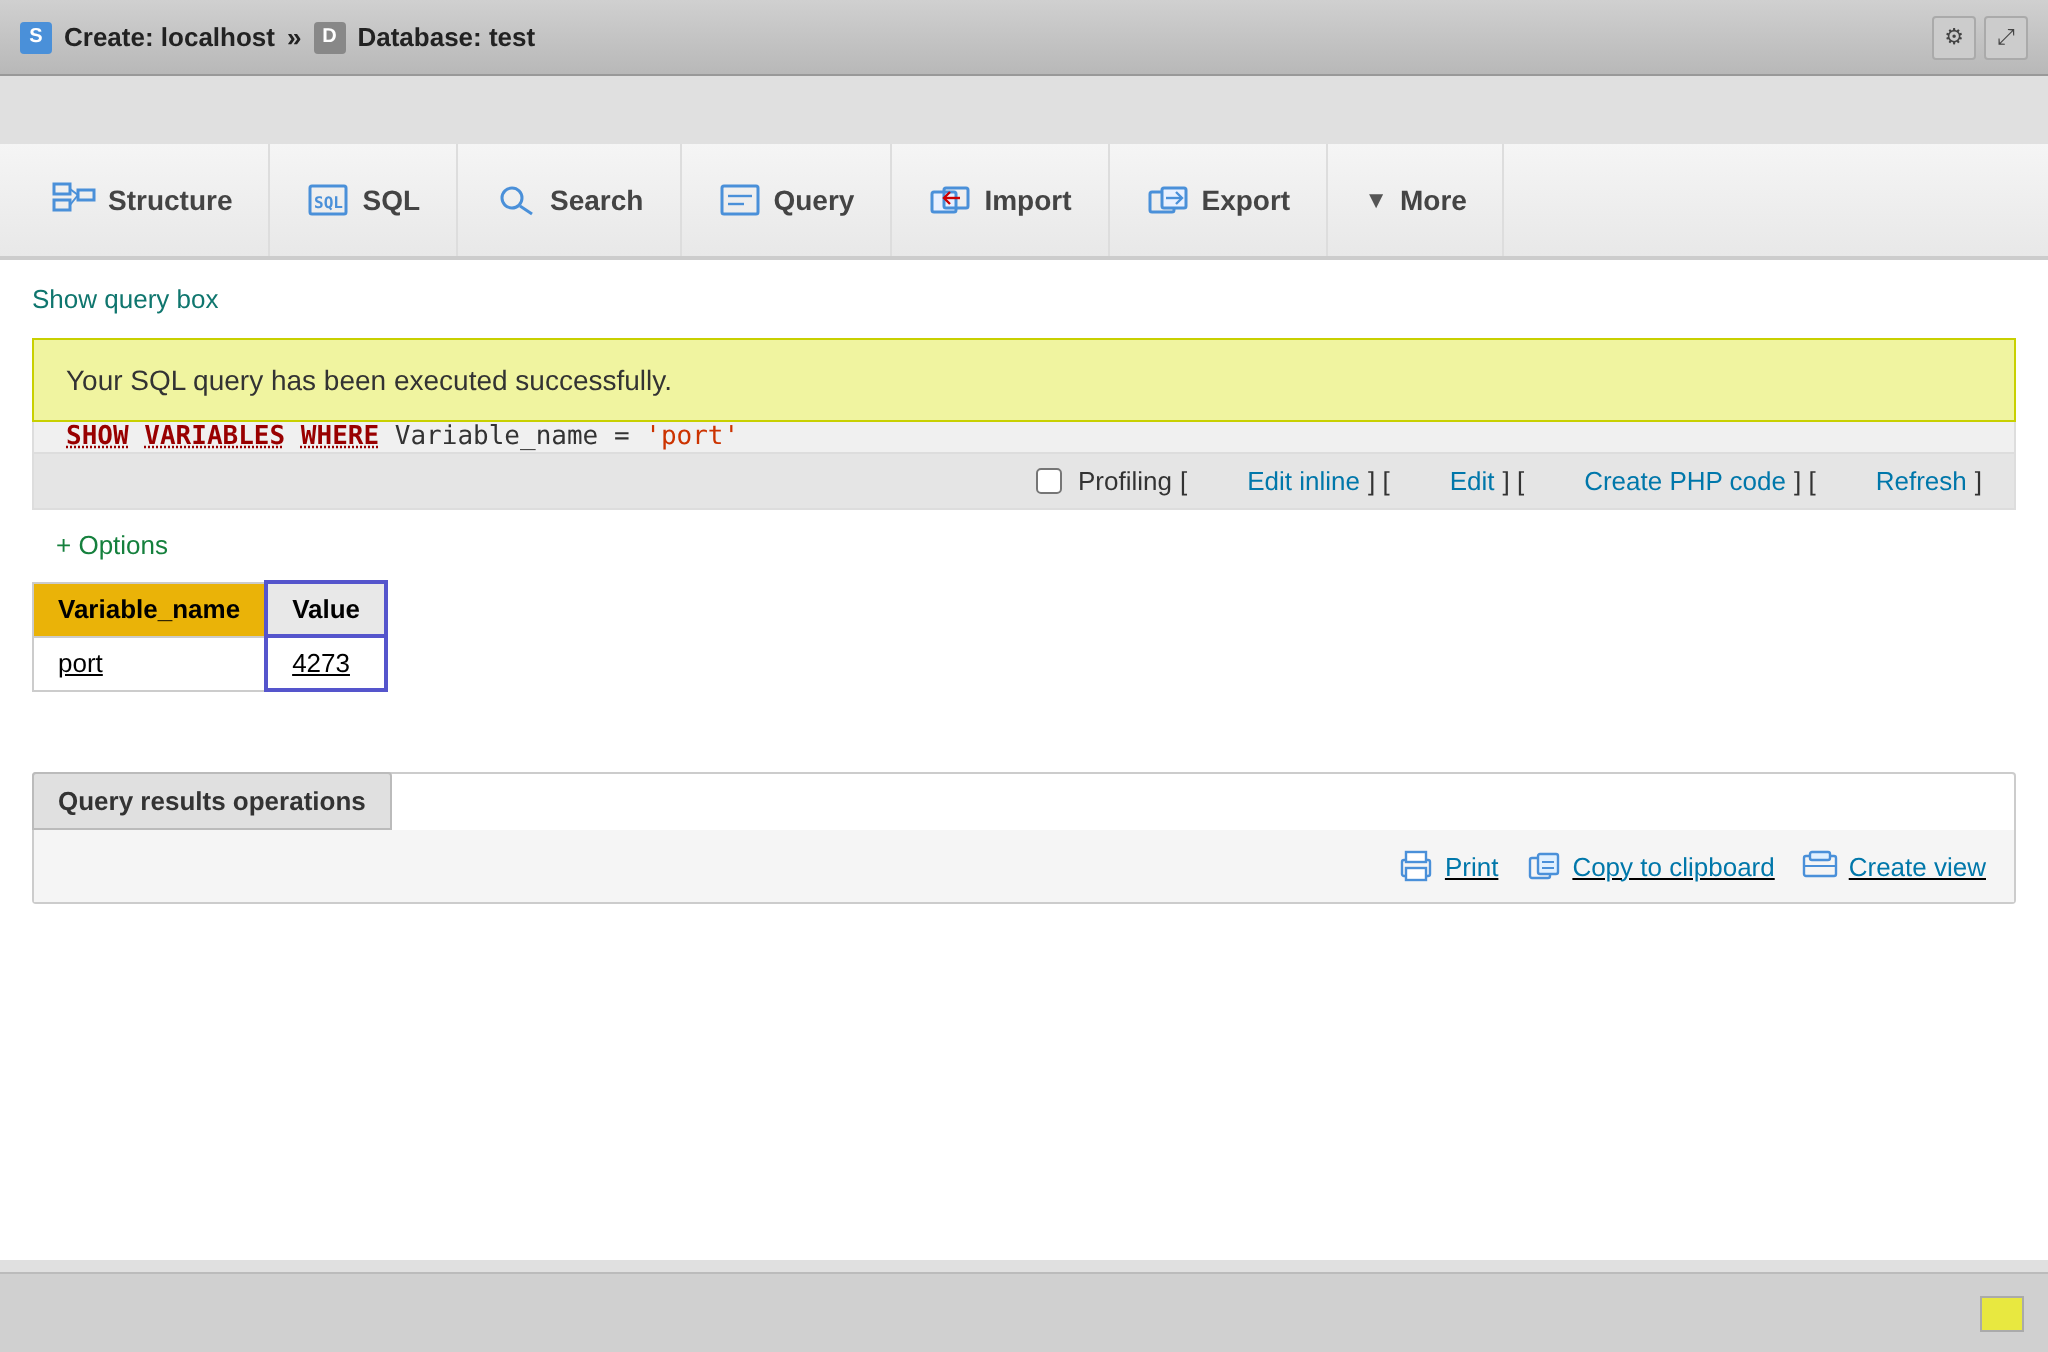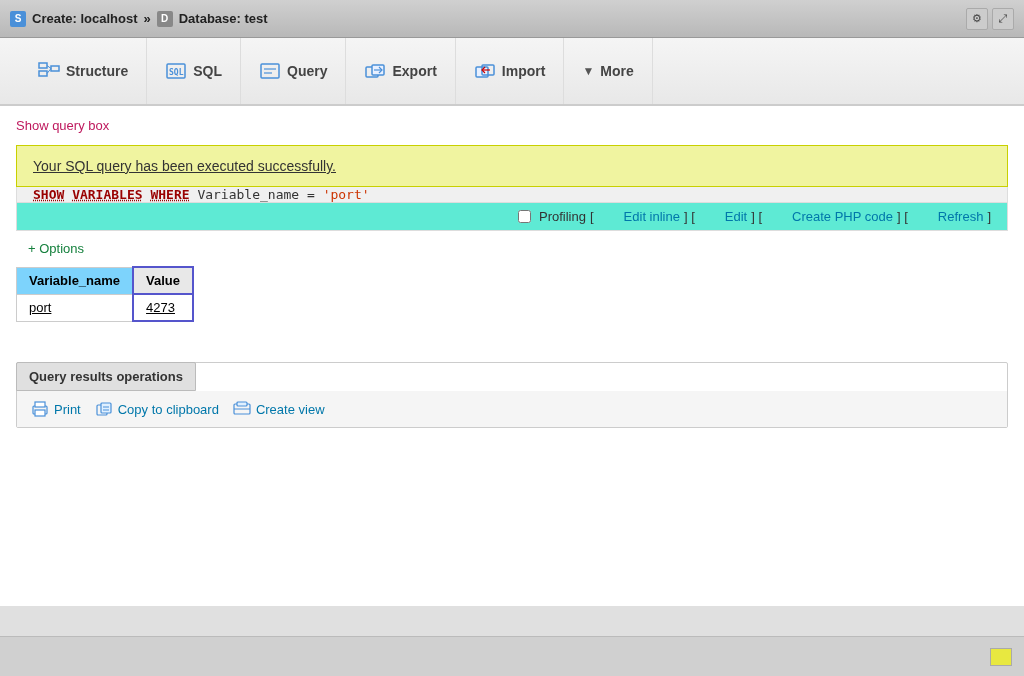--- a/index.html
+++ b/index.html
@@ -58,22 +58,23 @@
       font-size: 11px;
       color: #444;
     }
 
     
     .navbar {
       background: linear-gradient(to bottom, #f5f5f5, #e8e8e8);
       border-bottom: 2px solid #ccc;
       display: flex;
       align-items: stretch;
-      height: 68px;
-      padding: 0 20px;
+      height: 58px;
+      padding: 0 8px;
+      margin-top: 34px;
     }
     .nav-tab {
       display: flex;
       align-items: center;
       gap: 6px;
       padding: 0 18px;
       cursor: pointer;
       color: #444;
       font-size: 14px;
       font-weight: bold;
@@ -89,53 +90,52 @@
 
     
     .main-content {
       background: #fff;
       margin: 0;
       padding: 12px 16px;
       min-height: 500px;
     }
 
     .show-query-box {
-      color: #be185d;
+      color: #0f766e;
       font-size: 13px;
       margin-bottom: 12px;
       cursor: pointer;
     }
 
     
     .success-banner {
       background: #f0f4a0;
       border: 1px solid #c8d000;
       padding: 12px 16px;
       margin-bottom: 0;
       font-size: 14px;
       color: #333;
-      text-decoration: underline;
     }
 
     
     .sql-code-area {
       background: #f0f0f0;
       border: 1px solid #ddd;
       border-top: none;
       padding: 0 16px;
       font-family: monospace;
       font-size: 13px;
     }
     .sql-keyword { color: #990000; font-weight: bold; text-decoration: underline dotted; }
     .sql-string { color: #cc3300; }
     .sql-normal { color: #333; }
 
     
     .profiling-bar {
-      background: #5eead4;
+      background: #e5e5e5;
       border: 1px solid #ddd;
       border-top: none;
       padding: 6px 16px;
       display: flex;
       align-items: center;
       justify-content: flex-end;
       gap: 4px;
       font-size: 13px;
       color: #333;
     }
@@ -150,21 +150,21 @@
       margin: 10px 0 6px 12px;
       display: inline-block;
     }
 
     
     .results-table {
       border-collapse: collapse;
       margin-top: 4px;
     }
     .results-table th {
-      background: #7dd3fc;
+      background: #eab308;
       border: 1px solid #ccc;
       padding: 5px 12px;
       font-size: 13px;
       text-align: left;
     }
     .results-table td {
       border: 1px solid #ccc;
       padding: 5px 12px;
       font-size: 13px;
       text-decoration: underline;
@@ -176,39 +176,41 @@
     .results-table .value-header {
       border: 2px solid #5555cc;
       background: #e8e8e8;
     }
 
     
     .query-ops-section {
       margin-top: 40px;
       border: 1px solid #ccc;
       border-radius: 2px;
+      text-decoration: underline;
     }
     .query-ops-header {
       background: #e0e0e0;
       border: 1px solid #bbb;
       display: inline-block;
       padding: 6px 12px;
       font-size: 13px;
       font-weight: bold;
       color: #333;
       margin-top: -1px;
       margin-left: -1px;
       border-radius: 2px 2px 0 0;
     }
     .query-ops-body {
       background: #f5f5f5;
       padding: 10px 14px;
       display: flex;
       align-items: center;
       gap: 14px;
+      justify-content: flex-end;
     }
     .ops-link {
       display: flex;
       align-items: center;
       gap: 5px;
       color: #0077aa;
       text-decoration: none;
       font-size: 13px;
       cursor: pointer;
     }
@@ -277,54 +279,63 @@
   <div class="nav-tab">
     <span class="tab-icon">
       <svg width="22" height="18" viewBox="0 0 22 18">
         <rect x="2" y="2" width="18" height="14" rx="1" fill="none" stroke="#4a90d9" stroke-width="1.5"></rect>
         <text x="4" y="13" font-size="8" fill="#4a90d9" font-family="monospace">SQL</text>
       </svg>
     </span>
     <span>SQL</span>
   </div>
 
+  <div class="nav-tab">
+    <span class="tab-icon">
+      <svg width="22" height="18" viewBox="0 0 22 18">
+        <circle cx="9" cy="8" r="5" fill="none" stroke="#4a90d9" stroke-width="1.5"></circle>
+        <line x1="13" y1="12" x2="19" y2="16" stroke="#4a90d9" stroke-width="1.5"></line>
+      </svg>
+    </span>
+    <span>Search</span>
+  </div>
 
   <div class="nav-tab">
     <span class="tab-icon">
       <svg width="22" height="18" viewBox="0 0 22 18">
         <rect x="2" y="2" width="18" height="14" rx="1" fill="none" stroke="#4a90d9" stroke-width="1.5"></rect>
         <line x1="5" y1="7" x2="17" y2="7" stroke="#4a90d9" stroke-width="1.2"></line>
         <line x1="5" y1="11" x2="13" y2="11" stroke="#4a90d9" stroke-width="1.2"></line>
       </svg>
     </span>
     <span>Query</span>
+  </div>
+
+  <div class="nav-tab">
+    <span class="tab-icon">
+      <svg width="22" height="18" viewBox="0 0 22 18">
+        <rect x="2" y="5" width="12" height="10" rx="1" fill="#e8f0ff" stroke="#4a90d9" stroke-width="1.5"></rect>
+        <rect x="8" y="3" width="12" height="10" rx="1" fill="none" stroke="#4a90d9" stroke-width="1.5"></rect>
+        <line x1="8" y1="8" x2="16" y2="8" stroke="#cc0000" stroke-width="1.2"></line>
+        <polyline points="11,5 8,8 11,11" fill="none" stroke="#cc0000" stroke-width="1.2"></polyline>
+      </svg>
+    </span>
+    <span>Import</span>
   </div>
 
   <div class="nav-tab">
     <span class="tab-icon">
       <svg width="22" height="18" viewBox="0 0 22 18">
         <rect x="2" y="5" width="12" height="10" rx="1" fill="none" stroke="#4a90d9" stroke-width="1.5"></rect>
         <rect x="8" y="3" width="12" height="10" rx="1" fill="#e8f0ff" stroke="#4a90d9" stroke-width="1.5"></rect>
         <line x1="10" y1="8" x2="18" y2="8" stroke="#4a90d9" stroke-width="1.2"></line>
         <polyline points="15,5 18,8 15,11" fill="none" stroke="#4a90d9" stroke-width="1.2"></polyline>
       </svg>
     </span>
     <span>Export</span>
-  </div>
-
-  <div class="nav-tab">
-    <span class="tab-icon">
-      <svg width="22" height="18" viewBox="0 0 22 18">
-        <rect x="2" y="5" width="12" height="10" rx="1" fill="#e8f0ff" stroke="#4a90d9" stroke-width="1.5"></rect>
-        <rect x="8" y="3" width="12" height="10" rx="1" fill="none" stroke="#4a90d9" stroke-width="1.5"></rect>
-        <line x1="8" y1="8" x2="16" y2="8" stroke="#cc0000" stroke-width="1.2"></line>
-        <polyline points="11,5 8,8 11,11" fill="none" stroke="#cc0000" stroke-width="1.2"></polyline>
-      </svg>
-    </span>
-    <span>Import</span>
   </div>
 
   <div class="nav-tab">
     <span style="font-size:12px; color:#555;">▼</span>
     <span>More</span>
   </div>
 </div>
 
 <div class="main-content">
 

